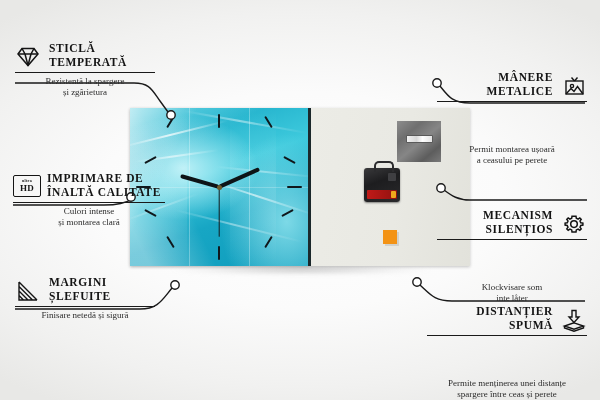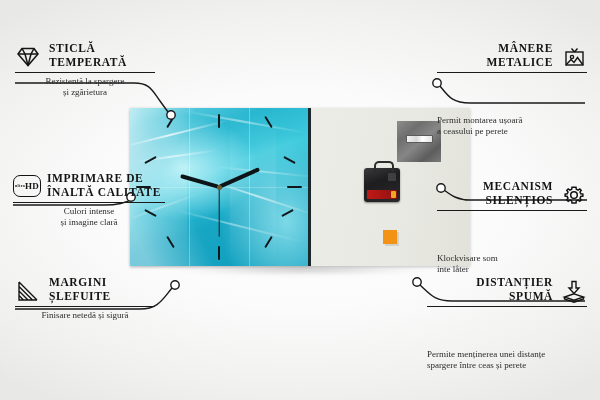--- a/index.html
+++ b/index.html
@@ -104,26 +104,26 @@
   .co-rule{
     height:0;border-top:1.3px solid #1a1a1a;margin-top:3px;
   }
   .co-sub{
     font-size:9px;line-height:11px;color:#2c2c2c;margin-top:3px;
   }
   .left .co-head{justify-content:flex-start;}
   .left .co-title{text-align:left;}
   .left .co-sub{text-align:center;}
   .right .co-head{justify-content:flex-end;}
-  .right .co-title{text-align:right;}
-  .right .co-sub{text-align:left;margin-top:42px;}
+  .right .co-title{text-align:right;margin-top:29px;}
+  .right .co-sub{text-align:center;margin-top:42px;}
   .ico{width:26px;height:24px;flex:0 0 auto;display:block;}
   .hdbadge{
-    width:26px;height:20px;border:1.4px solid #141414;border-radius:7px;
-    display:flex;flex-direction:row;align-items:center;justify-content:center;line-height:1;
+    width:26px;height:20px;border:1.4px solid #141414;border-radius:2px;
+    display:flex;flex-direction:column;align-items:center;justify-content:center;line-height:1;
   }
   .hdbadge .u{font-size:4px;font-weight:700;letter-spacing:.3px;color:#141414;}
   .hdbadge .h{font-size:9px;font-weight:700;letter-spacing:.2px;color:#141414;margin-top:.5px;}
   #wires{position:absolute;left:0;top:0;width:600px;height:400px;pointer-events:none;}
 </style>
 </head>
 <body>
 
 <div id="stage">
 
@@ -228,21 +228,21 @@
         </span>
       </span>
       <span class="co-title">
         <span>IMPRIMARE DE</span><br>
         <span>ÎNALTĂ CALITATE</span>
       </span>
     </div>
     <div class="co-rule"></div>
     <div class="co-sub">
       <span>Culori intense</span><br>
-      <span>și imagine clară</span>
+      <span>și montarea clară</span>
     </div>
   </div>
 
   <div class="callout left" style="left:15px;top:276px;width:140px;">
     <div class="co-head">
       <span class="ico">
         <svg viewBox="0 0 26 24" width="26" height="24" stroke="#141414" stroke-width="1.4" fill="none">
           <path d="M4,3 L22,21 M4,7.5 L17.5,21 M4,12 L13,21 M4,16.5 L8.5,21 M4,3 L4,21 L22,21"></path>
         </svg>
       </span>

